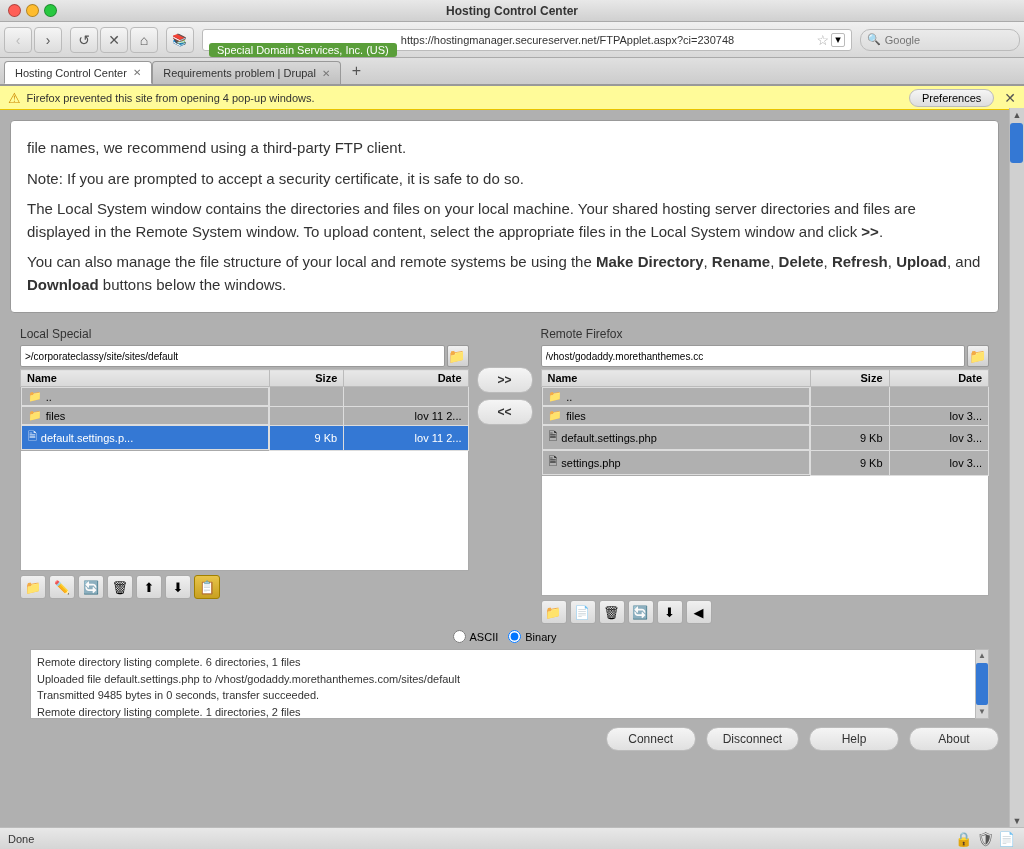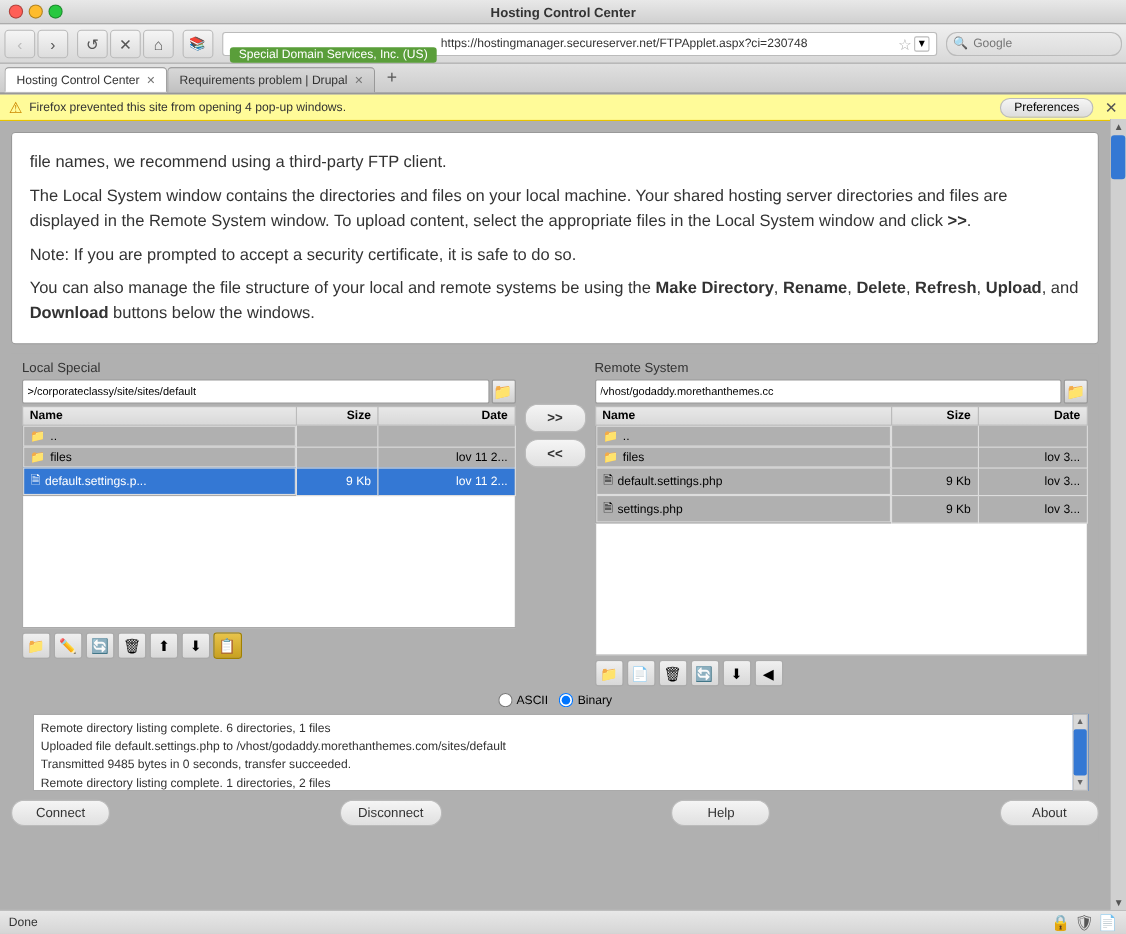--- a/index.html
+++ b/index.html
@@ -214,21 +214,21 @@
       height: 70px;
       overflow-y: auto;
       padding: 4px 6px;
       font-size: 11px;
       color: #333;
       line-height: 1.5;
     }
 
     
     .action-buttons {
-      display: flex; gap: 10px; justify-content: space-between;
+      display: flex; gap: 10px; justify-content: flex-end;
       margin: 8px 0;
     }
     .action-btn {
       height: 24px; min-width: 90px;
       background: linear-gradient(to bottom, #f5f5f5, #e0e0e0);
       border: 1px solid #bbb; border-radius: 12px;
       display: flex; align-items: center; justify-content: center;
       cursor: pointer; font-size: 12px; color: #333;
       padding: 0 16px;
     }
@@ -332,22 +332,22 @@
   <div class="scrollbar-track">
     <div class="scrollbar-thumb"></div>
   </div>
   <div class="scrollbar-arrow">▼</div>
 </div>
 
 <div class="main-content" style="padding-right:25px;">
 
   <div class="content-panel" style="margin-bottom:8px;">
     <p>file names, we recommend using a third-party FTP client.</p>
+    <p>Note: If you are prompted to accept a security certificate, it is safe to do so.</p>
     <p>The Local System window contains the directories and files on your local machine. Your shared hosting server directories and files are displayed in the Remote System window. To upload content, select the appropriate files in the Local System window and click <strong>&gt;&gt;</strong>.</p>
-    <p>Note: If you are prompted to accept a security certificate, it is safe to do so.</p>
     <p>You can also manage the file structure of your local and remote systems be using the <strong>Make Directory</strong>, <strong>Rename</strong>, <strong>Delete</strong>, <strong>Refresh</strong>, <strong>Upload</strong>, and <strong>Download</strong> buttons below the windows.</p>
   </div>
 
   <div style="background:#b0b0b0; padding: 6px 0;">
 
     <div class="ftp-container">
 
       <div class="ftp-panel">
         <div class="ftp-panel-title">Local Special</div>
         <div class="path-bar">
@@ -392,21 +392,21 @@
           <div class="toolbar-btn active">📋</div>
         </div>
       </div>
 
       <div class="transfer-btns">
         <div class="transfer-btn">&gt;&gt;</div>
         <div class="transfer-btn">&lt;&lt;</div>
       </div>
 
       <div class="ftp-panel">
-        <div class="ftp-panel-title">Remote System</div>
+        <div class="ftp-panel-title">Remote Firefox</div>
         <div class="path-bar">
           <input class="path-input" type="text" value="/vhost/godaddy.morethanthemes.cc" style="">
           <div class="path-btn">📁</div>
         </div>
         <table class="file-table">
           <thead>
             <tr>
               <th>Name</th>
               <th class="size-col">Size</th>
               <th class="date-col">Date</th>

